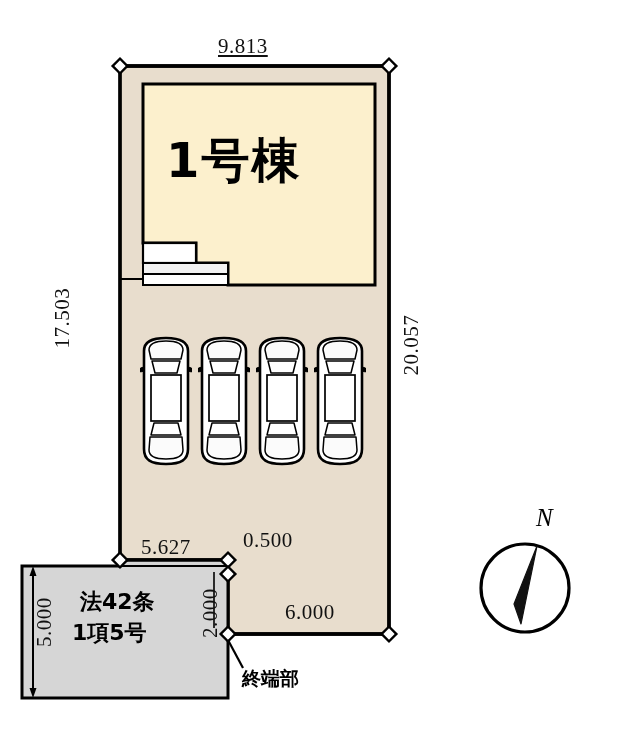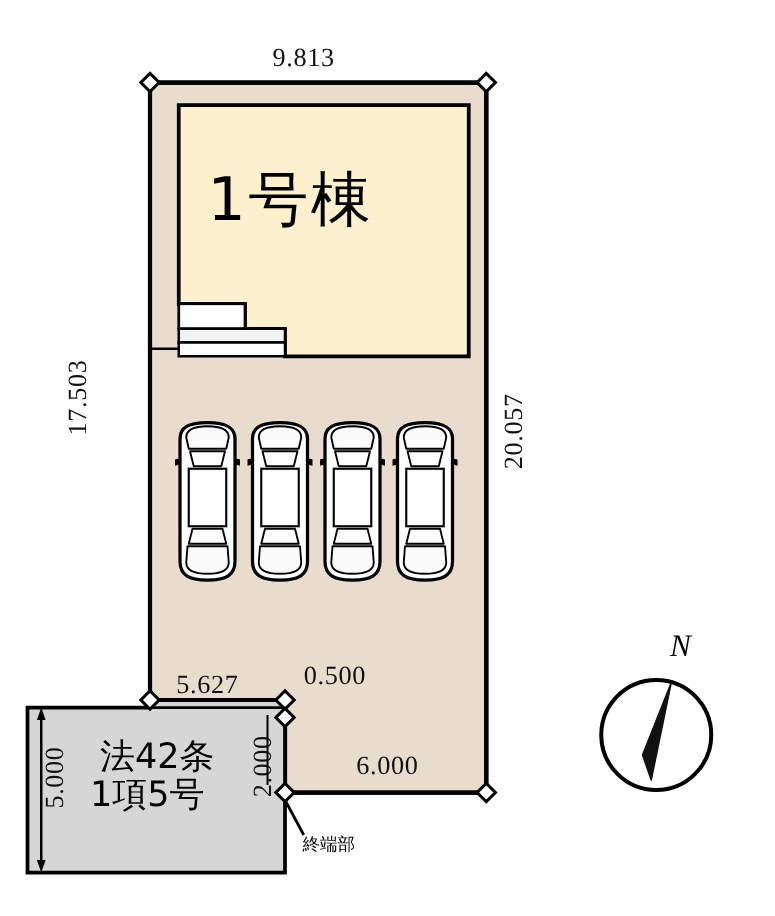--- a/index.html
+++ b/index.html
@@ -34,35 +34,35 @@
   .dim {
     font-family: "Liberation Serif", "DejaVu Serif", serif;
     font-size: 21px;
     letter-spacing: 0.5px;
   }
   .dim-v {
     transform-origin: 50% 50%;
   }
   .jp {
     font-family: "DejaVu Sans", "Liberation Sans", sans-serif;
-    font-weight: 400;
+    font-weight: 700;
   }
   .bldg-label {
     font-size: 48px;
     letter-spacing: 2px;
     color: #000000;
   }
   .road-label {
-    font-size: 28px;
+    font-size: 22px;
     letter-spacing: 0px;
     color: #000000;
     text-align: left;
   }
   .end-label {
-    font-size: 14px;
+    font-size: 19px;
     color: #000000;
   }
   .north-label {
     font-family: "Liberation Serif", "DejaVu Serif", serif;
     font-size: 25px;
     font-style: italic;
     color: #000000;
   }
 </style>
 </head>
@@ -220,21 +220,21 @@
     <g>
       <circle cx="525" cy="588" r="44" fill="#ffffff" stroke="#000000" stroke-width="3.2"></circle>
 
       <path d="M 537 546 L 521 624 L 514 604 Z" fill="#111111" stroke="#111111" stroke-width="1.2" stroke-linejoin="round"></path>
     </g>
 
   </svg>
 
   <div class="txt jp bldg-label" style="left:166px; top:136px;">1号棟</div>
 
-  <div class="txt dim" style="left:218px; top:36px;">9.813</div>
+  <div class="txt dim" style="left:218px; top:36px;text-decoration:underline;">9.813</div>
 
   <div class="txt dim dim-v" style="left:62px; top:318px; transform:translate(-50%,-50%) rotate(-90deg);">17.503</div>
 
   <div class="txt dim dim-v" style="left:411px; top:345px; transform:translate(-50%,-50%) rotate(-90deg);">20.057</div>
 
   <div class="txt dim" style="left:141px; top:537px;">5.627</div>
 
   <div class="txt dim" style="left:243px; top:530px;">0.500</div>
 
   <div class="txt dim" style="left:285px; top:602px;">6.000</div>

